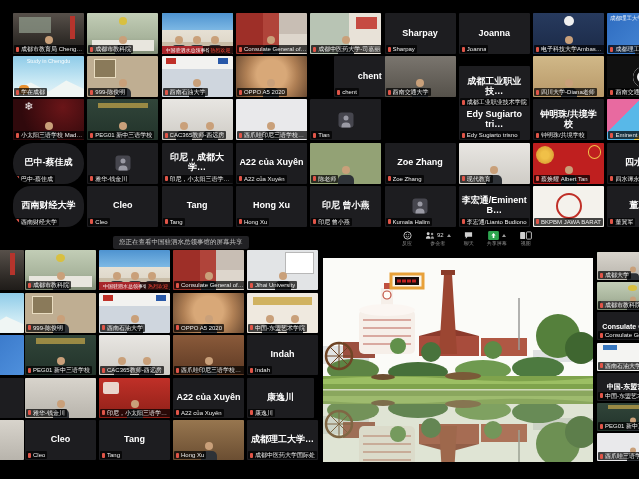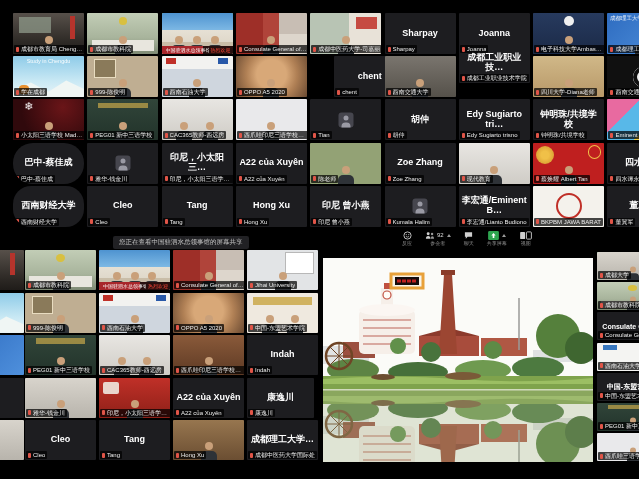--- a/index.html
+++ b/index.html
@@ -251,21 +251,21 @@
     </div>
     <div class="tile" style="left: 384.5px; top: 56.2px; width: 71px; height: 41px;">
       <div class="scene sc-officegray">
         <div class="sil" style="left: 50%;"></div>
       </div>
       <div class="tag">
         <span class="mic"></span>
         <span class="tagtxt">西南交通大学</span>
       </div>
     </div>
-    <div class="tile" style="left: 458.8px; top: 42px; width: 71px; height: 41px;">
+    <div class="tile" style="left: 458.8px; top: 66px; width: 71px; height: 41px;">
       <div class="big">成都工业职业技…</div>
       <div class="tag">
         <span class="mic"></span>
         <span class="tagtxt">成都工业职业技术学院</span>
       </div>
     </div>
     <div class="tile" style="left: 533.1px; top: 56.2px; width: 71px; height: 41px;">
       <div class="scene sc-map">
         <div class="sil" style="left: 50%;"></div>
       </div>
@@ -318,27 +318,20 @@
         <span class="tagtxt">西爪哇印尼三语学校协会</span>
       </div>
     </div>
     <div class="tile" style="left: 310.2px; top: 99.4px; width: 71px; height: 41px;">
       <div class="avbox"></div>
       <div class="tag">
         <span class="mic"></span>
         <span class="tagtxt">Tian</span>
       </div>
     </div>
-    <div class="tile" style="left: 384.5px; top: 99.4px; width: 71px; height: 41px;">
-      <div class="big">胡仲</div>
-      <div class="tag">
-        <span class="mic"></span>
-        <span class="tagtxt">胡仲</span>
-      </div>
-    </div>
     <div class="tile" style="left: 458.8px; top: 99.4px; width: 71px; height: 41px;">
       <div class="big">Edy Sugiarto tri…</div>
       <div class="tag">
         <span class="mic"></span>
         <span class="tagtxt">Edy Sugiarto trisno</span>
       </div>
     </div>
     <div class="tile" style="left: 533.1px; top: 99.4px; width: 71px; height: 41px;">
       <div class="big">钟明珠/共境学校</div>
       <div class="tag">
@@ -361,21 +354,21 @@
       </div>
     </div>
     <div class="tile" style="left: 87.3px; top: 142.6px; width: 71px; height: 41px;">
       <div class="avbox"></div>
       <div class="tag">
         <span class="mic"></span>
         <span class="tagtxt">雅华-钱金川</span>
       </div>
     </div>
     <div class="tile" style="left: 161.6px; top: 142.6px; width: 71px; height: 41px;">
-      <div class="big">印尼，小太阳三…</div>
+      <div class="big">印尼，成都大学…</div>
       <div class="tag">
         <span class="mic"></span>
         <span class="tagtxt">印尼，小太阳三语学校-李天赐</span>
       </div>
     </div>
     <div class="tile" style="left: 235.9px; top: 142.6px; width: 71px; height: 41px;">
       <div class="big">A22 của Xuyên</div>
       <div class="tag">
         <span class="mic"></span>
         <span class="tagtxt">A22 của Xuyên</span>

